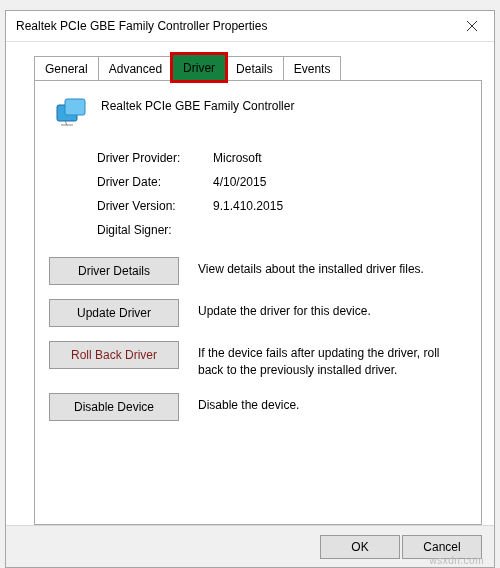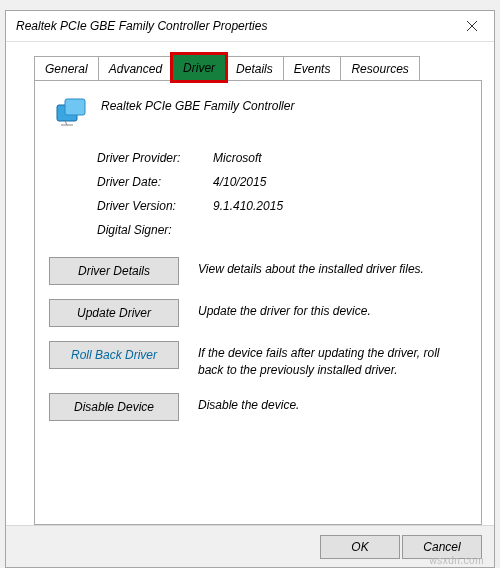--- a/index.html
+++ b/index.html
@@ -17,21 +17,20 @@
     .window {
       position: absolute;
       top: 10px;
       left: 5px;
       width: 490px;
       height: 558px;
       background: #ffffff;
       border: 1px solid #a6a6a6;
       display: flex;
       flex-direction: column;
-      font-style: italic;
     }
     .titlebar {
       height: 32px;
       display: flex;
       align-items: center;
       padding: 0 0 0 10px;
       border-bottom: 1px solid #e0e0e0;
     }
     .titlebar-title {
       flex: 1;
@@ -133,21 +132,21 @@
       border: 1px solid #999;
       background: #e1e1e1;
       display: flex;
       align-items: center;
       justify-content: center;
       margin-right: 19px;
       flex-shrink: 0;
       cursor: pointer;
     }
     .action-btn.disabled {
-      color: #0369a1;
+      color: #7f1d1d;
       cursor: default;
     }
     .action-btn.highlight {
       outline: 3px solid #d40000;
       outline-offset: -1px;
     }
     .action-desc {
       font-size: 12px;
       line-height: 1.4;
       padding-top: 4px;
@@ -196,21 +195,20 @@
     </div>
   </div>
 
   <div class="content">
     <div class="tabs">
       <div class="tab">General</div>
       <div class="tab">Advanced</div>
       <div class="tab active highlight">Driver</div>
       <div class="tab">Details</div>
       <div class="tab">Events</div>
-      <div class="tab">Resources</div>
     </div>
 
     <div class="panel">
       <div class="device-header">
         <svg class="device-icon" viewBox="0 0 36 32">
           <rect x="4" y="8" width="20" height="16" rx="2" fill="#3aa5e0" stroke="#1b6aa0" stroke-width="1"></rect>
           <rect x="12" y="2" width="20" height="16" rx="2" fill="#6fc6f2" stroke="#2a8bc6" stroke-width="1"></rect>
           <line x1="12" y1="24" x2="14" y2="28" stroke="#888" stroke-width="1"></line>
           <line x1="8" y1="28" x2="20" y2="28" stroke="#888" stroke-width="1"></line>
         </svg>

